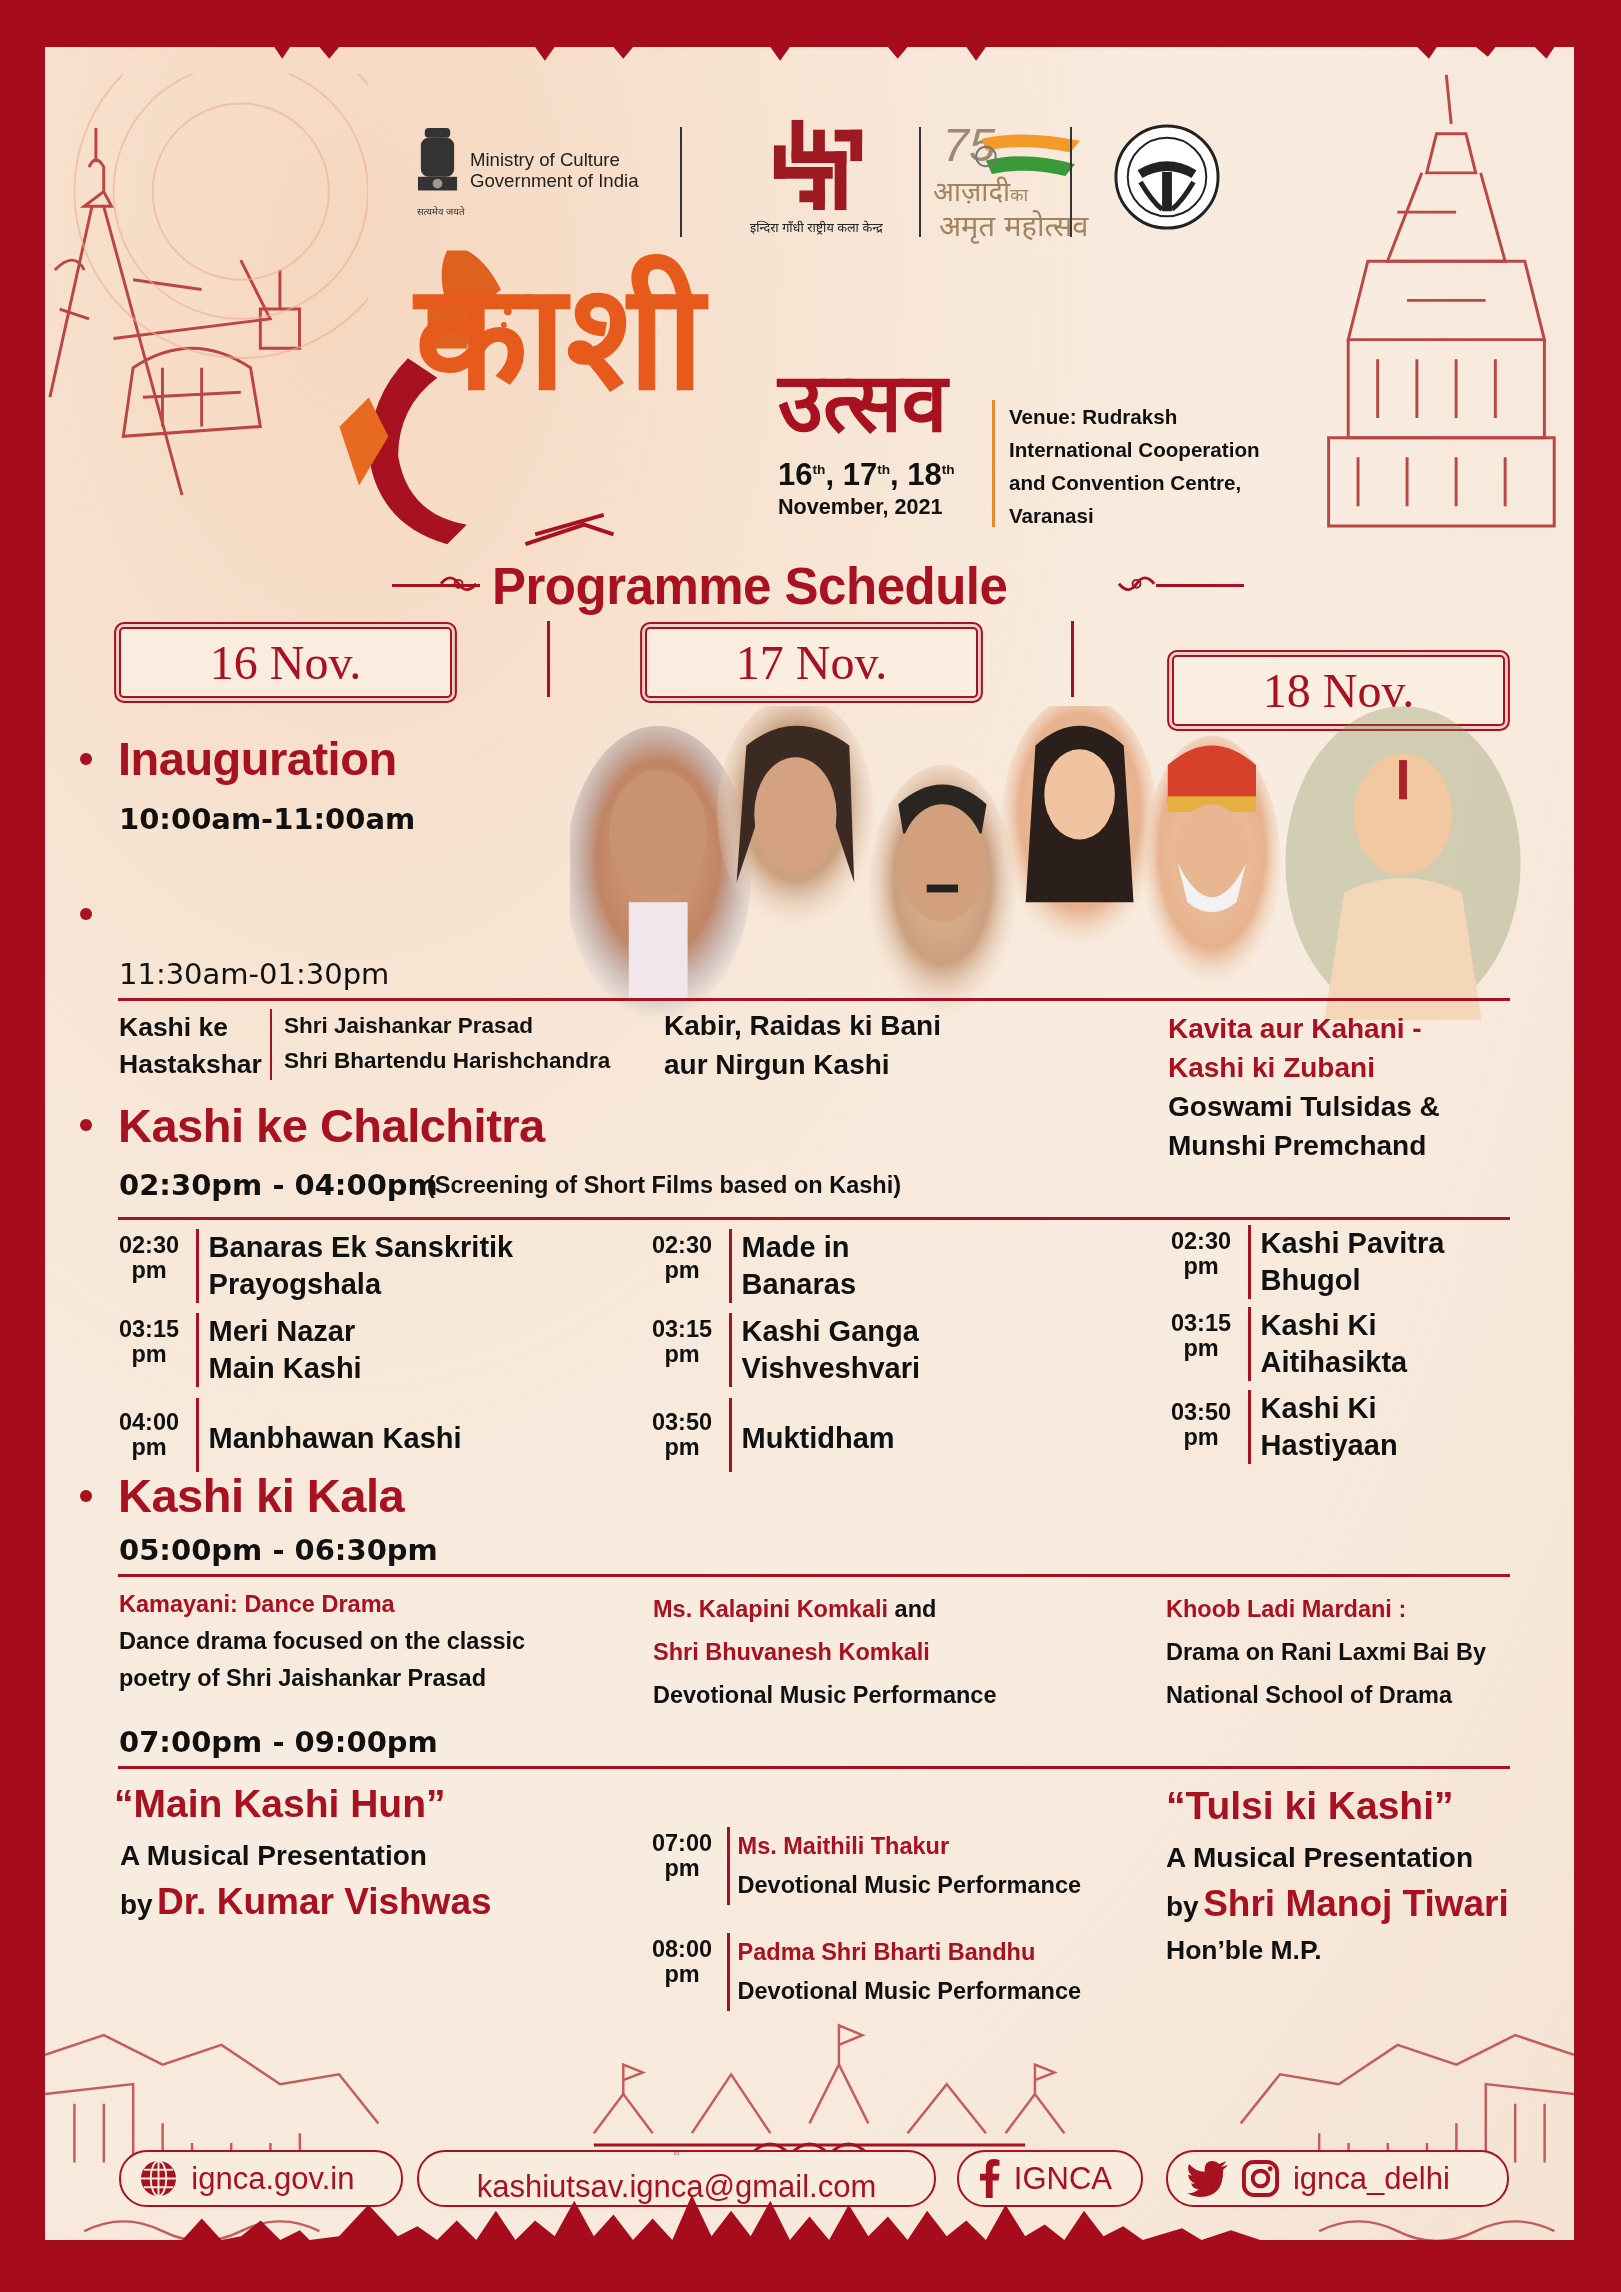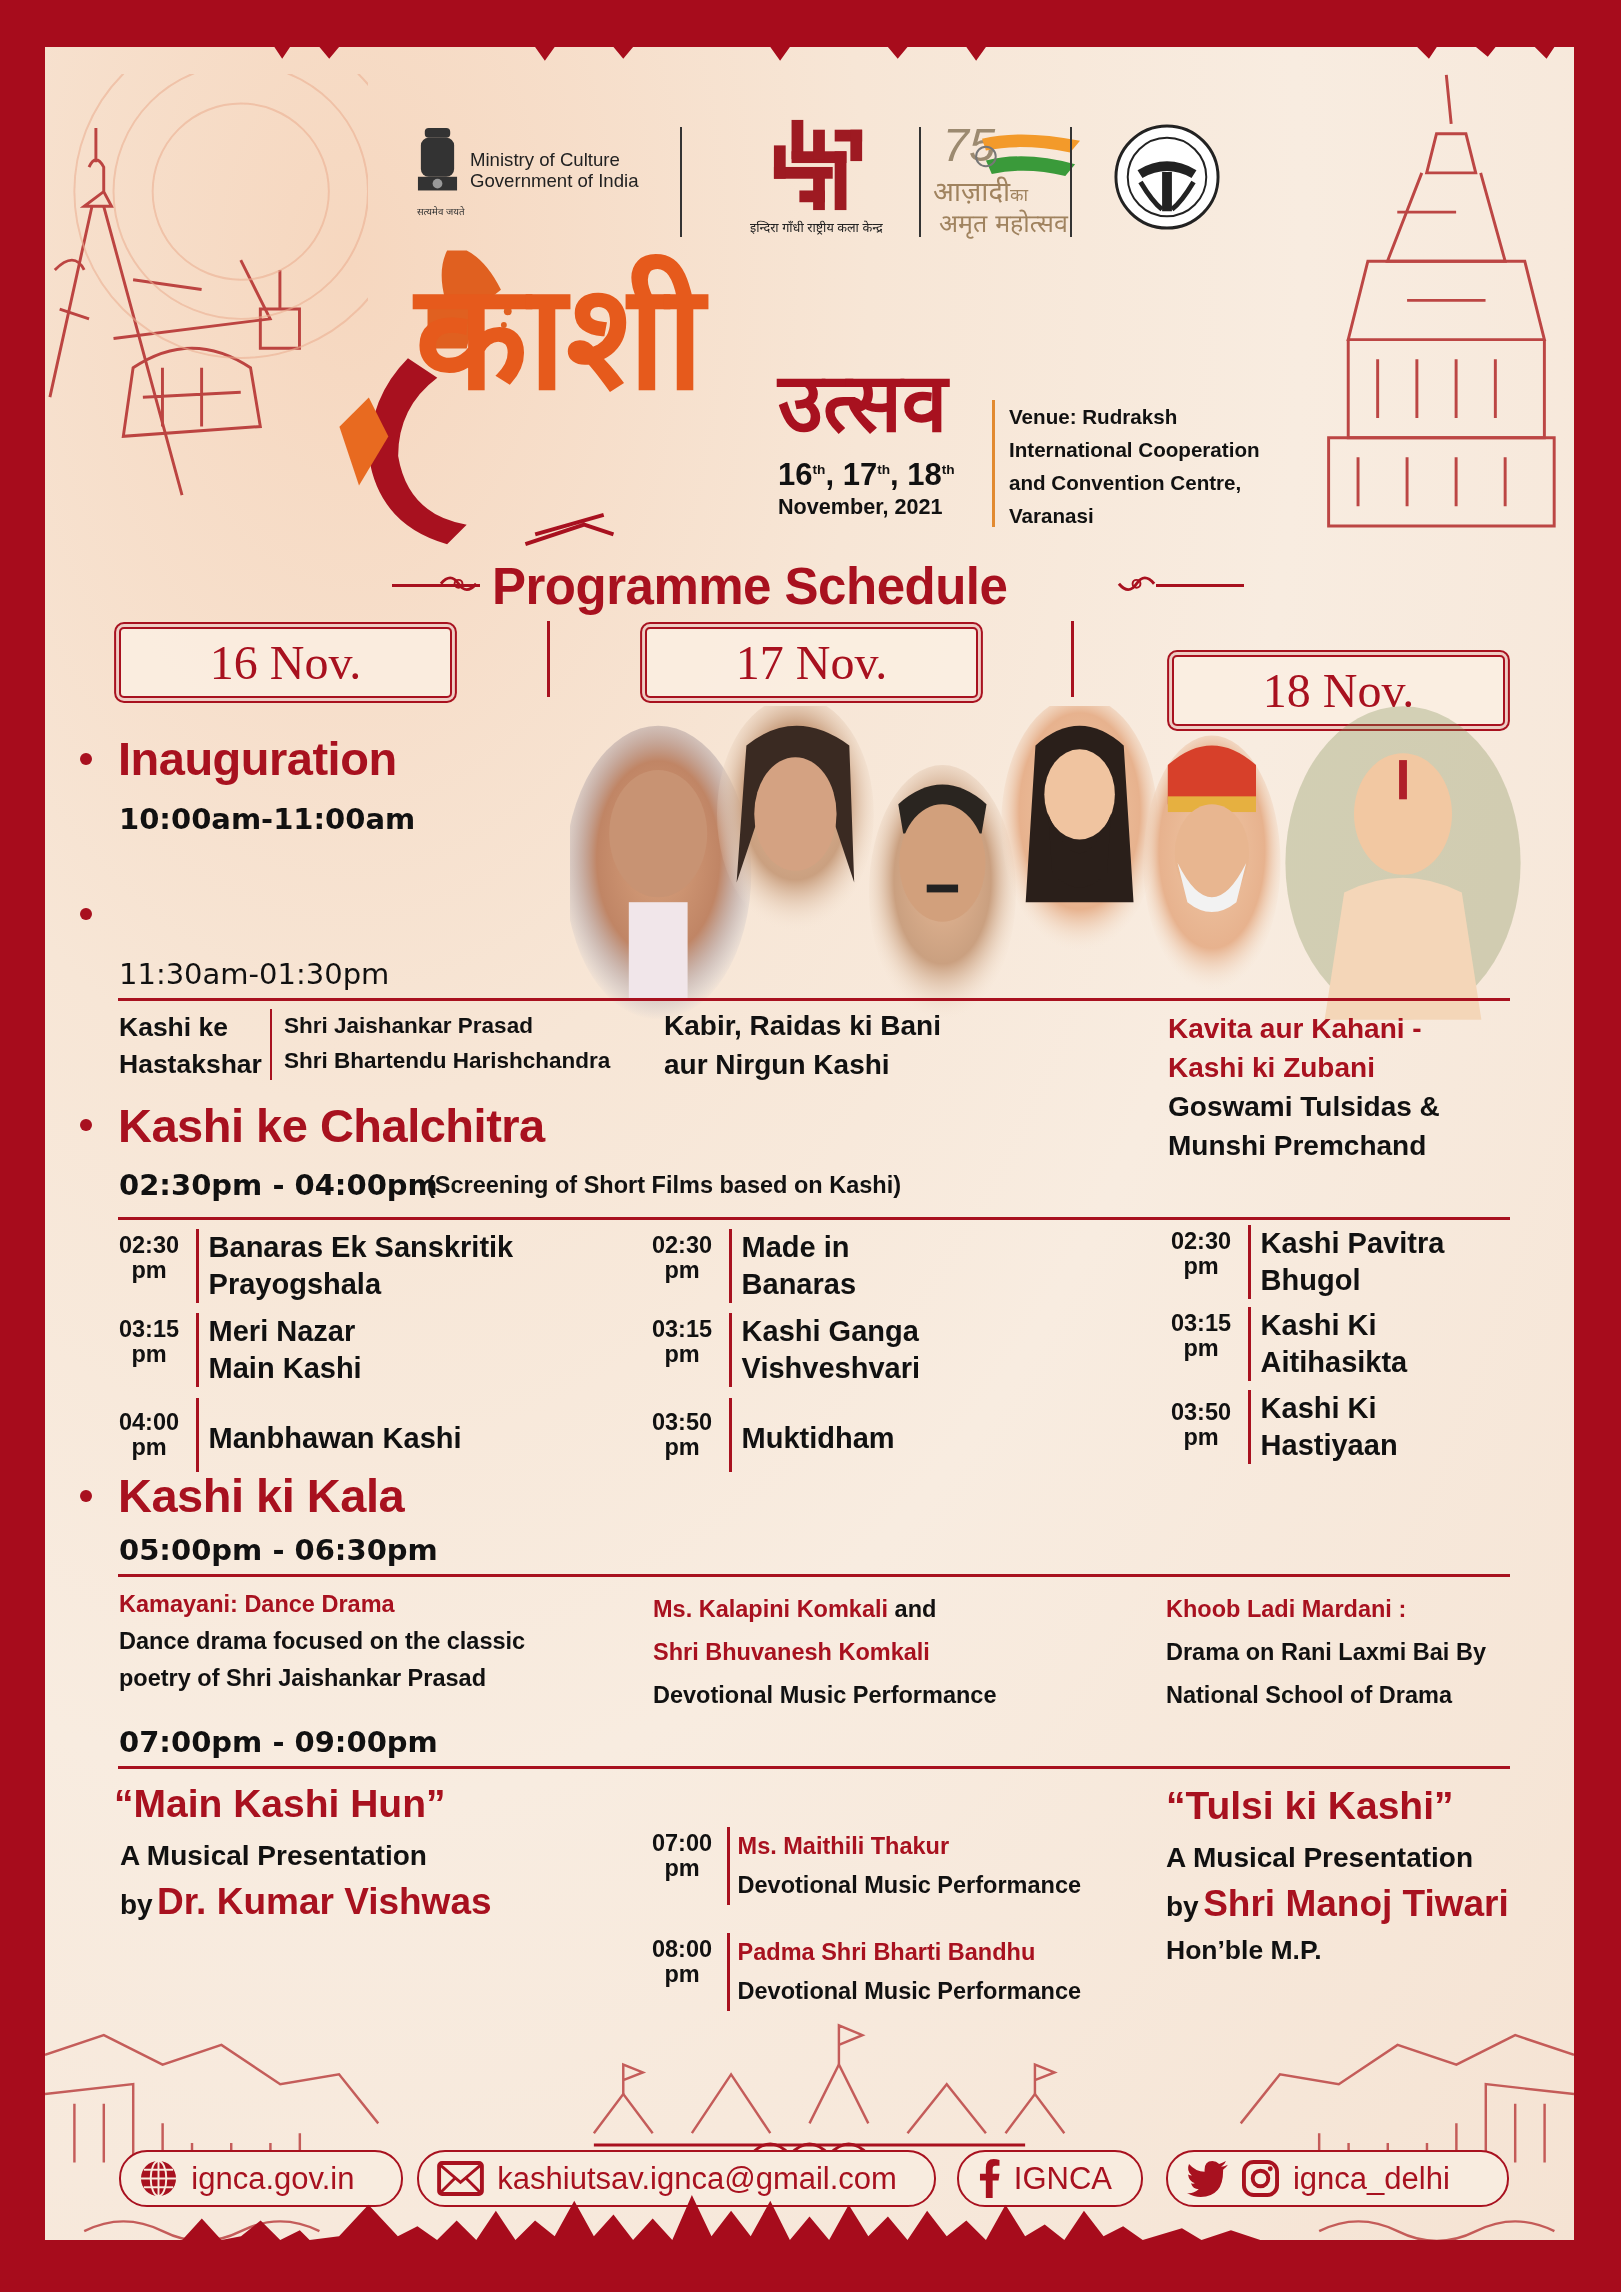--- a/index.html
+++ b/index.html
@@ -115,21 +115,21 @@
   <div class="abs" style="left:888px;top:76px;width:176px;height:118px;">
     <div class="abs" style="left:9.8px;top:-3.9px;font-size:47px;color:#9c8a70;font-style:italic;">75</div>
     <svg class="abs" style="left:39px;top:9.8px" width="118" height="49" viewBox="0 0 120 50">
       <path d="M10 8 Q50 -2 110 10 L100 22 Q50 12 14 20 Z" fill="#f39a2a"></path>
       <path d="M14 30 Q55 20 105 34 L95 46 Q55 36 20 44 Z" fill="#3a9a3a"></path>
       <circle cx="14" cy="26" r="10" fill="none" stroke="#777" stroke-width="2"></circle>
     </svg>
     <div class="abs title-hi" style="left:0;top:51px;font-size:27.4px;color:#a0835f;white-space:nowrap;">
       <span>आज़ादी</span><span style="font-size:17.6px;">का</span>
     </div>
-    <div class="abs title-hi" style="left:5.9px;top:84px;font-size:25px;color:#a0835f;white-space:nowrap;">अमृत महोत्सव</div>
+    <div class="abs title-hi" style="left:5.9px;top:84px;font-size:29px;color:#a0835f;white-space:nowrap;">अमृत महोत्सव</div>
   </div>
   <div class="vline" style="left:1025px;top:82px;height:110px;"></div>
 
   <svg class="abs" style="left:1068px;top:78px" width="108" height="108" viewBox="0 0 110 110">
     <circle cx="55" cy="55" r="52" fill="#fff" stroke="#222" stroke-width="3"></circle>
     <circle cx="55" cy="55" r="40" fill="none" stroke="#222" stroke-width="2"></circle>
     <path d="M25 48 Q55 30 85 48 L80 56 Q55 42 30 56 Z M50 50 L50 90 L60 90 L60 50 Z" fill="#222"></path>
     <path d="M28 60 Q40 80 50 88 M82 60 Q70 80 60 88" stroke="#222" stroke-width="5" fill="none"></path>
   </svg>
 
@@ -441,21 +441,21 @@
       <g stroke="#f8ecdf" stroke-width="2" fill="none">
           <ellipse cx="20" cy="20" rx="8" ry="18"></ellipse>
           <line x1="20" y1="2" x2="20" y2="38"></line>
           <line x1="2" y1="20" x2="38" y2="20"></line>
           <line x1="5" y1="11" x2="35" y2="11"></line>
           <line x1="5" y1="29" x2="35" y2="29"></line>
         </g>
     </svg>
     <span>ignca.gov.in</span>
   </div>
-  <div class="pill-foot" style="left:372px;top:2105px;width:519px;">
+  <div class="pill-foot" style="left:372px;top:2105px;width:519px;flex-direction:column;">
     <svg width="47" height="35" viewBox="0 0 48 36">
       <rect x="2" y="2" width="44" height="32" rx="3" fill="none" stroke="#a8111f" stroke-width="4"></rect>
       <path d="M3 4 L24 22 L45 4 M3 33 L18 18 M45 33 L30 18" fill="none" stroke="#a8111f" stroke-width="3"></path>
     </svg>
     <span>kashiutsav.ignca@gmail.com</span>
   </div>
   <div class="pill-foot" style="left:912px;top:2105px;width:186px;">
     <svg width="23.5" height="39" viewBox="0 0 24 40">
       <path d="M16 40 L16 22 L22 22 L23 15 L16 15 L16 10 Q16 7 19 7 L23 7 L23 1 Q20 0 17 0 Q9 0 9 9 L9 15 L3 15 L3 22 L9 22 L9 40 Z" fill="#a8111f"></path>
     </svg>

